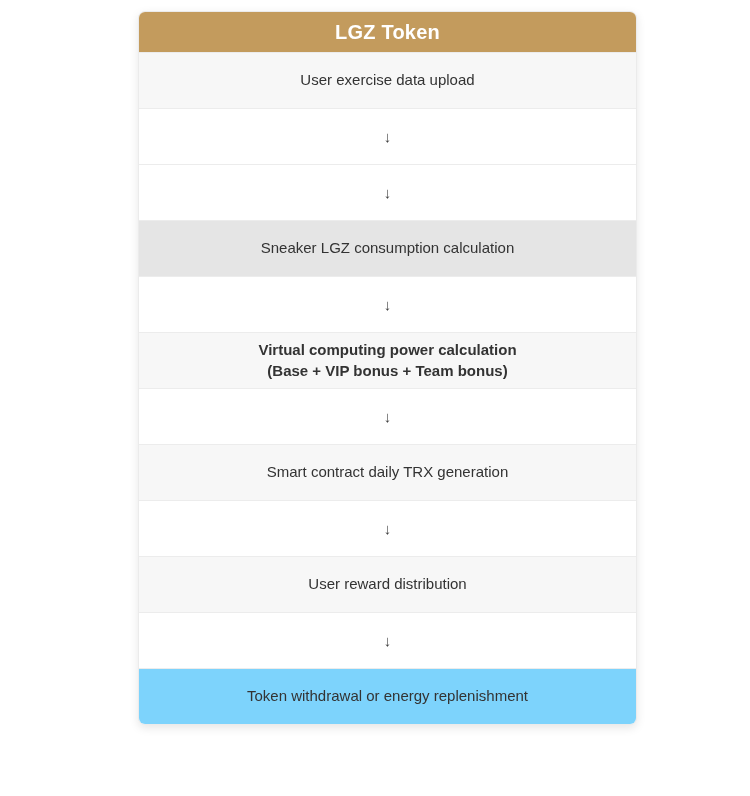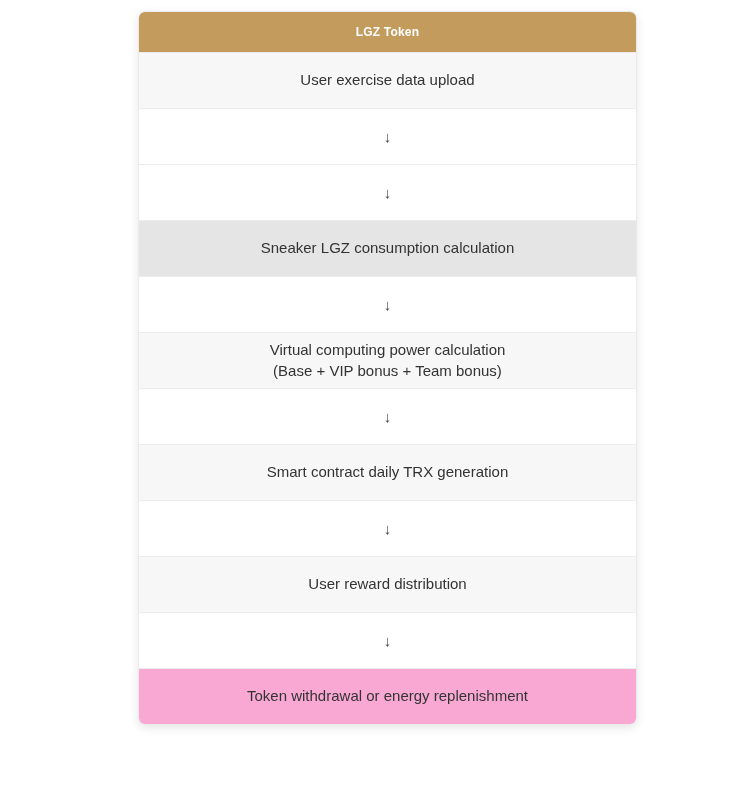--- a/index.html
+++ b/index.html
@@ -27,21 +27,21 @@
     box-sizing: border-box;
     background: #ffffff;
   }
   .card-header {
     height: 40px;
     display: flex;
     align-items: center;
     justify-content: center;
     background: #c39b5d; 
     color: #ffffff;
-    font-size: 12px;
+    font-size: 20px;
     font-weight: 700;
     letter-spacing: 0.2px;
   }
   .row {
     height: 56px;
     box-sizing: border-box;
     display: flex;
     align-items: center;
     justify-content: center;
     text-align: center;
@@ -87,21 +87,21 @@
       <span class="down-arrow">↓</span>
     </div>
 
     <div class="row step" style="background: #e5e5e5;">
       <span class="step-label">Sneaker LGZ consumption calculation</span>
     </div>
     <div class="row arrow">
       <span class="down-arrow">↓</span>
     </div>
 
-    <div class="row step" style="background: rgb(247, 247, 247);">
+    <div class="row step" style="background: rgb(247, 247, 247); font-weight: bold;">
       <span class="step-label">Virtual computing power calculation
 (Base + VIP bonus + Team bonus)</span>
     </div>
     <div class="row arrow">
       <span class="down-arrow">↓</span>
     </div>
 
     <div class="row step" style="background: rgb(247, 247, 247); justify-content: center;">
       <span class="step-label">Smart contract daily TRX generation</span>
     </div>
@@ -109,18 +109,18 @@
       <span class="down-arrow">↓</span>
     </div>
 
     <div class="row step" style="background: rgb(247, 247, 247);">
       <span class="step-label">User reward distribution</span>
     </div>
     <div class="row arrow">
       <span class="down-arrow">↓</span>
     </div>
 
-    <div class="row step" style="background: #f9a8d4; text-align: right;">
+    <div class="row step" style="background: #7dd3fc; text-align: right;">
       <span class="step-label">Token withdrawal or energy replenishment</span>
     </div>
 
   </div>
 </div>
 
 </body></html>

